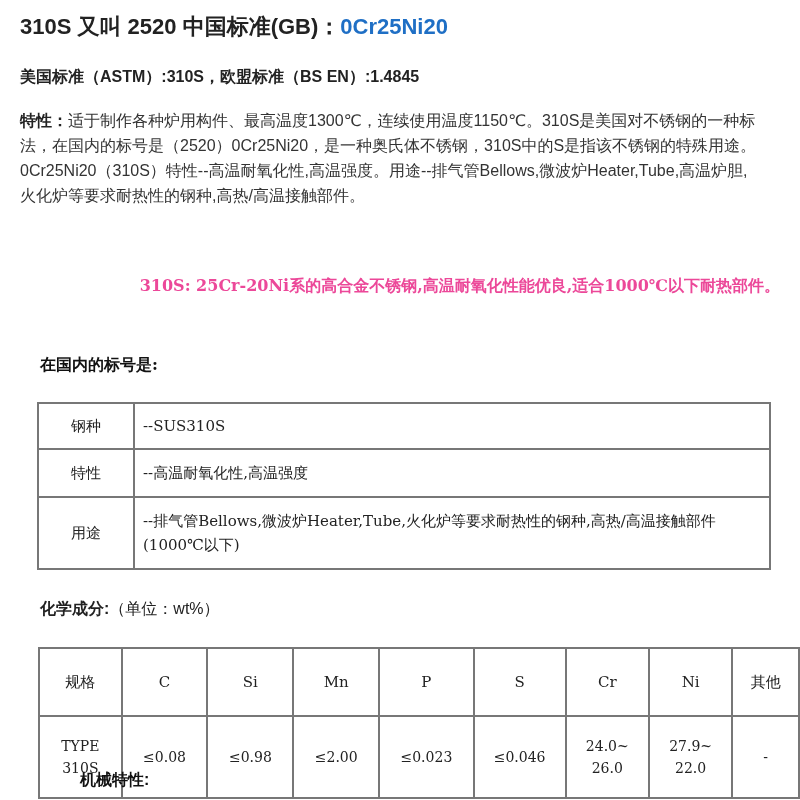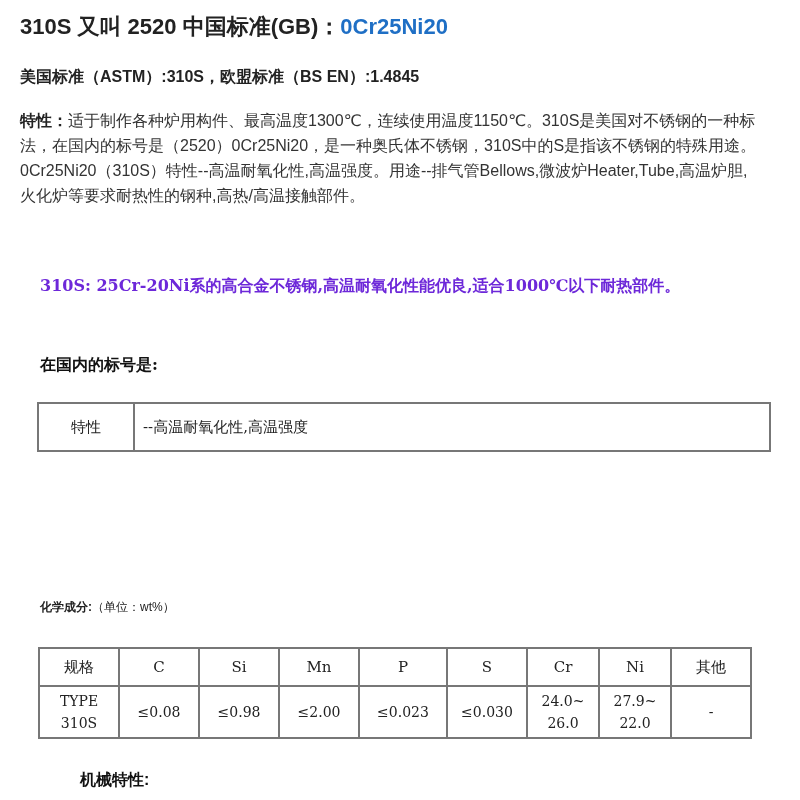--- a/index.html
+++ b/index.html
@@ -4,32 +4,32 @@
 <style>
   html, body { margin: 0; padding: 0; background: #ffffff; }
   body { width: 800px; height: 800px; overflow: hidden; position: relative; color: #222; }
   .sans { font-family: "Liberation Sans", "DejaVu Sans", sans-serif; }
   .serif { font-family: "DejaVu Serif", "Liberation Serif", serif; }
   .line1 { position: absolute; left: 20px; top: 12px; font-size: 22px; font-weight: bold; color: #222; }
   .line1 .link { color: #1f6fc5; }
   .line2 { position: absolute; left: 20px; top: 67px; font-size: 16px; font-weight: bold; color: #222; }
   .para { position: absolute; left: 20px; top: 108px; width: 740px; font-size: 16px; line-height: 25px; color: #333; }
   .para b { color: #222; }
-  .head3 { position: absolute; left: 40px; top: 273px; width: 740px; font-size: 16px; line-height: 25px; font-weight: bold; color: #6d28d9; }
+  .head3 { position: absolute; left: 40px; top: 273px; width: 740px; font-size: 16px; line-height: 25px; font-weight: bold; color: #ec4899; text-align: right; }
   .head4 { position: absolute; left: 40px; top: 355px; font-size: 16px; font-weight: bold; color: #111; }
   table.props { position: absolute; left: 37px; top: 402px; width: 734px; border-collapse: collapse; font-size: 15px; }
   table.props td { border: 2px solid #777; padding: 0 8px; color: #222; }
   table.props td.k { width: 94px; text-align: center; padding: 0; }
   table.props tr.r1 td { height: 44px; }
   table.props tr.r2 td { height: 46px; }
   table.props tr.r3 td { height: 70px; line-height: 24px; }
-  .head5 { position: absolute; left: 40px; top: 599px; font-size: 12px; color: #222; }
+  .head5 { position: absolute; left: 40px; top: 599px; font-size: 16px; color: #222; }
   .head5 b { font-weight: bold; }
   table.chem { position: absolute; left: 38px; top: 647px; border-collapse: collapse; font-size: 14px; }
-  table.chem td { border: 2px solid #777; text-align: center; color: #222; padding: 0; }
+  table.chem td { border: 2px solid #777; text-align: center; color: #222; padding: 15px; }
   table.chem tr.h td { height: 36px; font-size: 15px; }
   table.chem tr.d td { height: 50px; line-height: 22px; }
   .head6 { position: absolute; left: 40px; top: 770px; font-size: 16px; font-weight: bold; color: #111; margin-left: 40px; }
 </style>
 </head>
 <body>
 
 <div class="line1 sans">
   <span>310S 又叫 2520 中国标准(GB)：</span><span class="link">0Cr25Ni20</span>
 </div>
@@ -39,23 +39,31 @@
 <div class="para sans">
   <b>特性</b><b>：</b><span>适于制作各种炉用构件、最高温度1300℃，连续使用温度1150℃。310S是美国对不锈钢的一种标法，在国内的标号是（2520）0Cr25Ni20，是一种奥氏体不锈钢，310S中的S是指该不锈钢的特殊用途。0Cr25Ni20（310S）特性--高温耐氧化性,高温强度。用途--排气管Bellows,微波炉Heater,Tube,高温炉胆,火化炉等要求耐热性的钢种,高热/高温接触部件。</span>
 </div>
 
 <div class="head3 serif">310S: 25Cr-20Ni系的高合金不锈钢,高温耐氧化性能优良,适合1000℃以下耐热部件。</div>
 
 <div class="head4 serif">在国内的标号是:</div>
 
 <table class="props serif">
   <tbody>
+      <tr class="r1">
+    <td class="k">钢种</td>
+    <td>--SUS310S</td>
+  </tr>
   <tr class="r2">
     <td class="k">特性</td>
     <td>--高温耐氧化性,高温强度</td>
+  </tr>
+  <tr class="r3">
+    <td class="k">用途</td>
+    <td>--排气管Bellows,微波炉Heater,Tube,火化炉等要求耐热性的钢种,高热/高温接触部件(1000℃以下)</td>
   </tr>
 </tbody>
   </table>
 
 <div class="head5 sans">
   <b>化学成分:</b><span>（单位：wt%）</span>
 </div>
 
 <table class="chem serif">
   <tbody>
@@ -69,21 +77,21 @@
     <td style="width:70px">Cr</td>
     <td style="width:70px">Ni</td>
     <td style="width:78px">其他</td>
   </tr>
   <tr class="d">
     <td><span>TYPE</span><br><span>310S</span></td>
     <td>≤0.08</td>
     <td>≤0.98</td>
     <td>≤2.00</td>
     <td>≤0.023</td>
-    <td>≤0.030</td>
+    <td>≤0.046</td>
     <td><span>24.0~</span><br><span>26.0</span></td>
     <td><span>27.9~</span><br><span>22.0</span></td>
     <td>-</td>
   </tr>
 </tbody>
   </table>
 
 <div class="head6 sans">机械特性:</div>
 
 </body></html>

